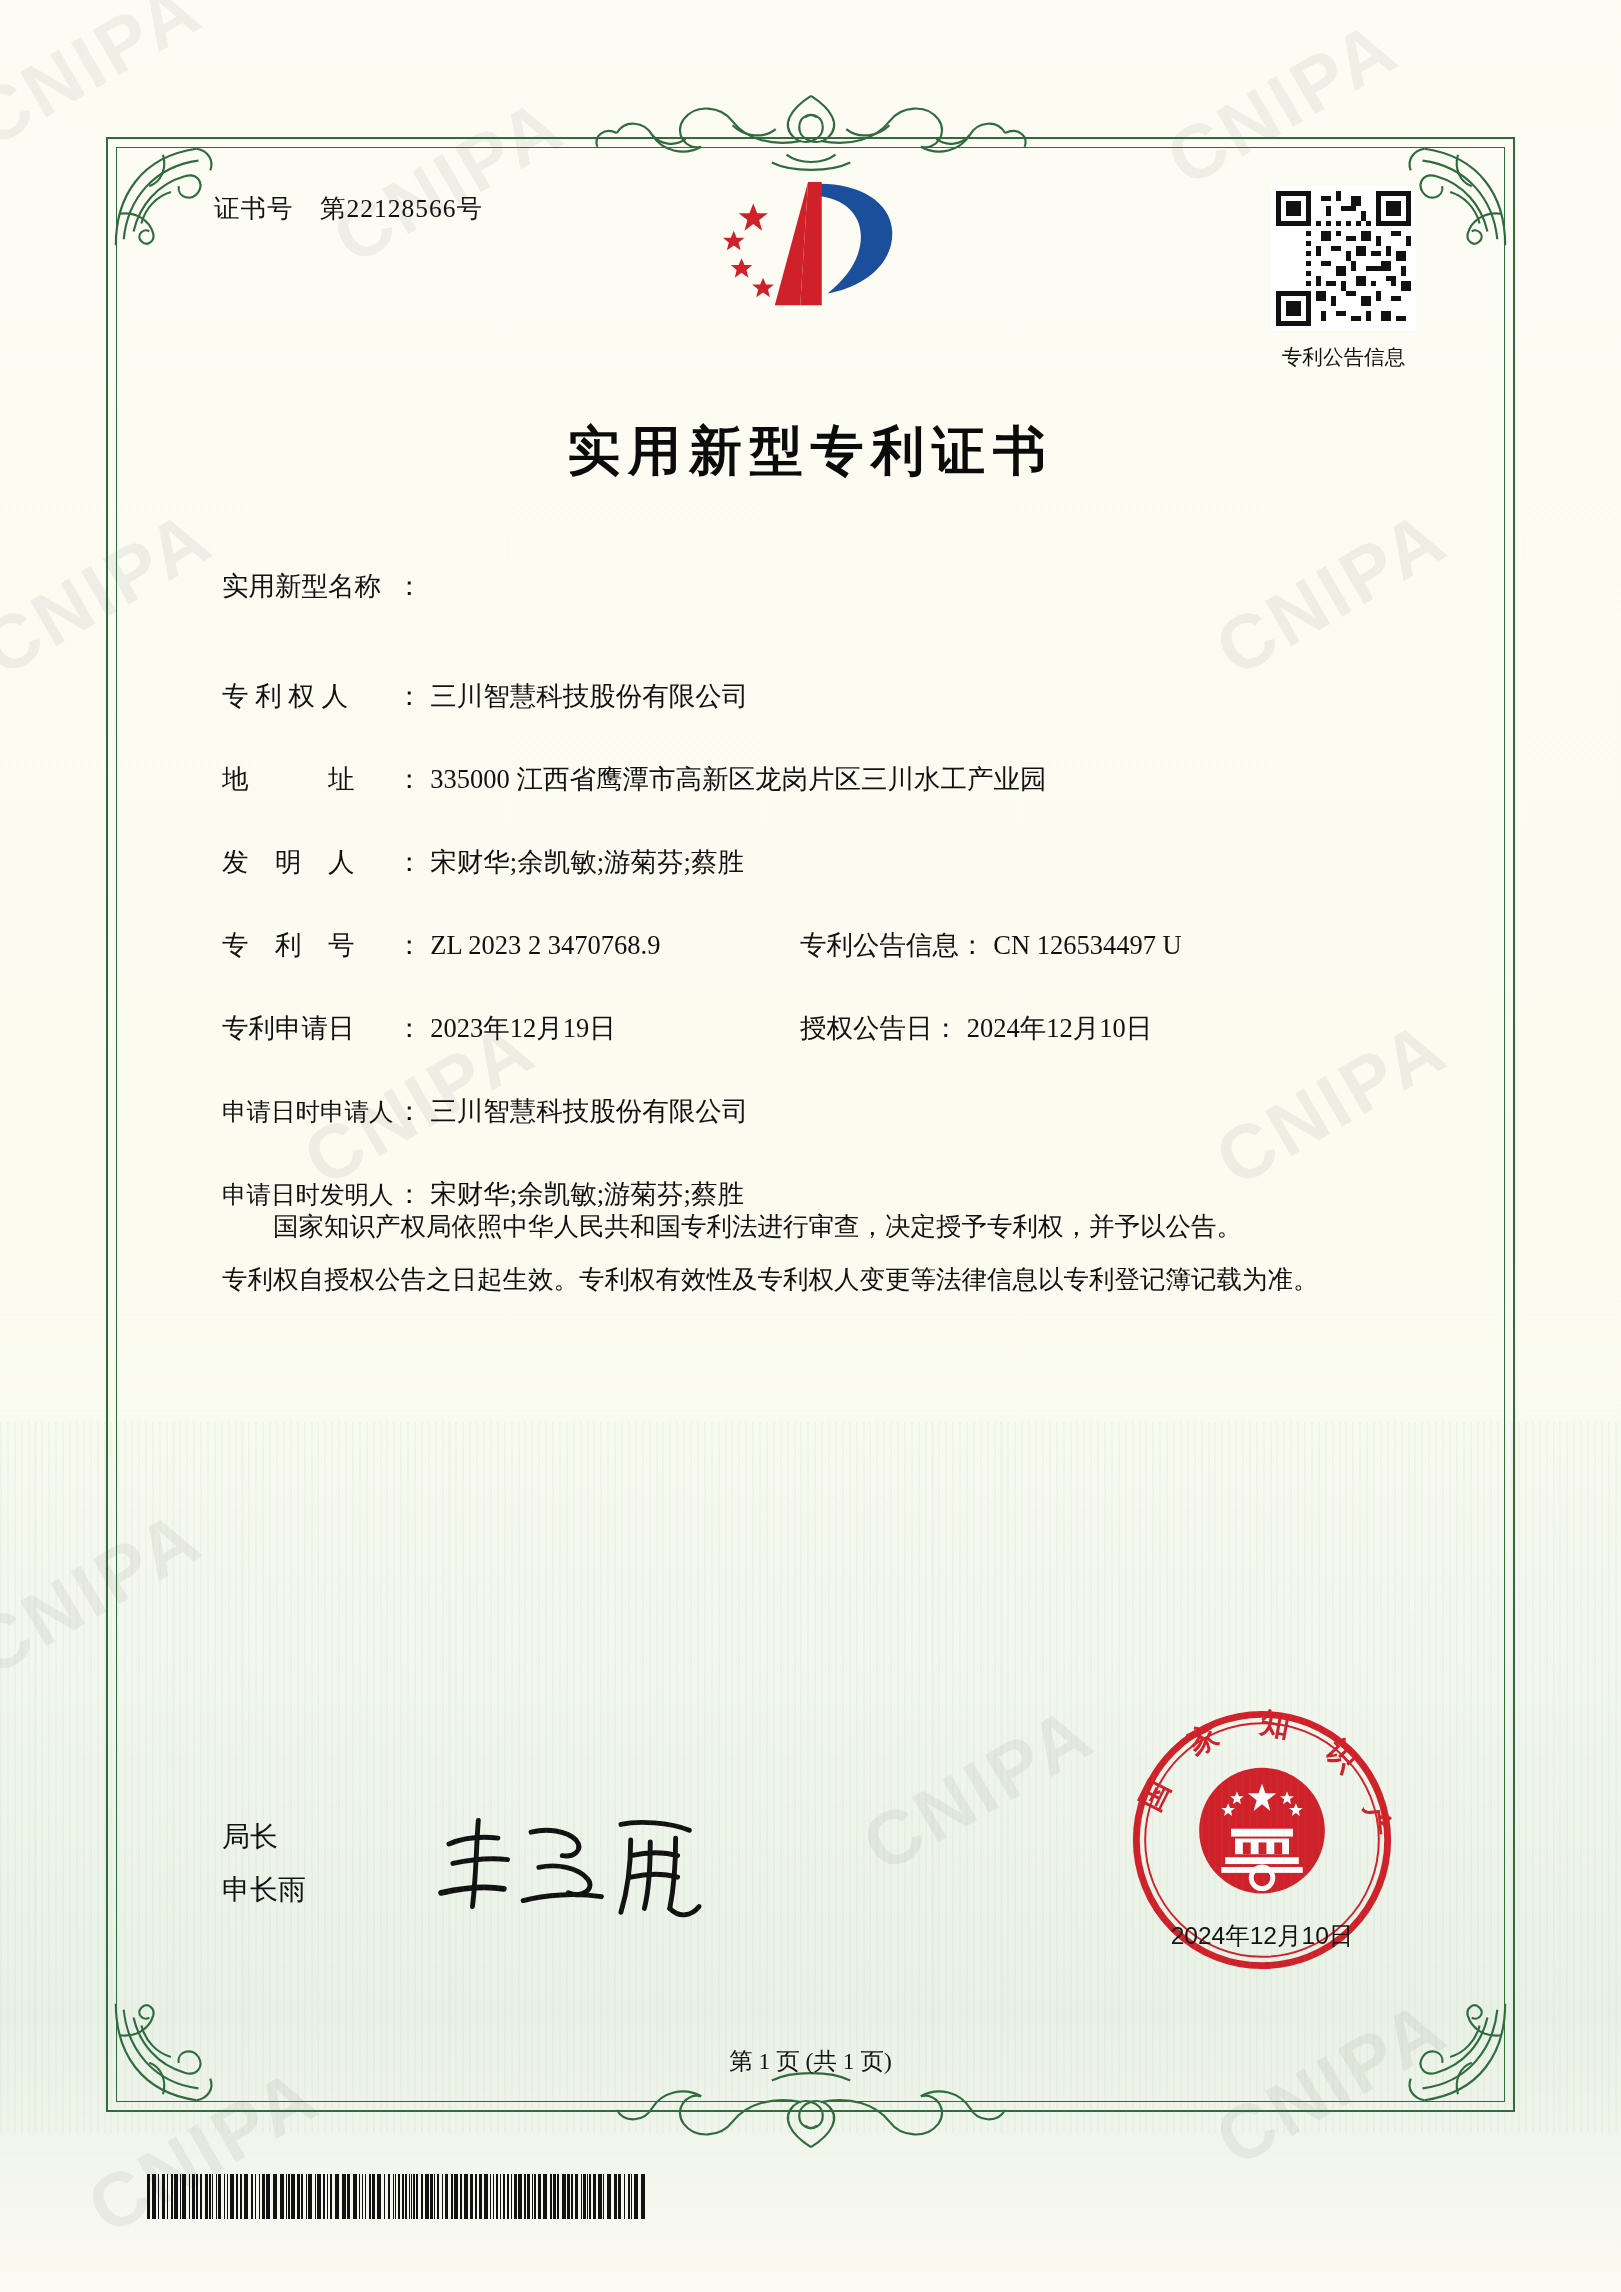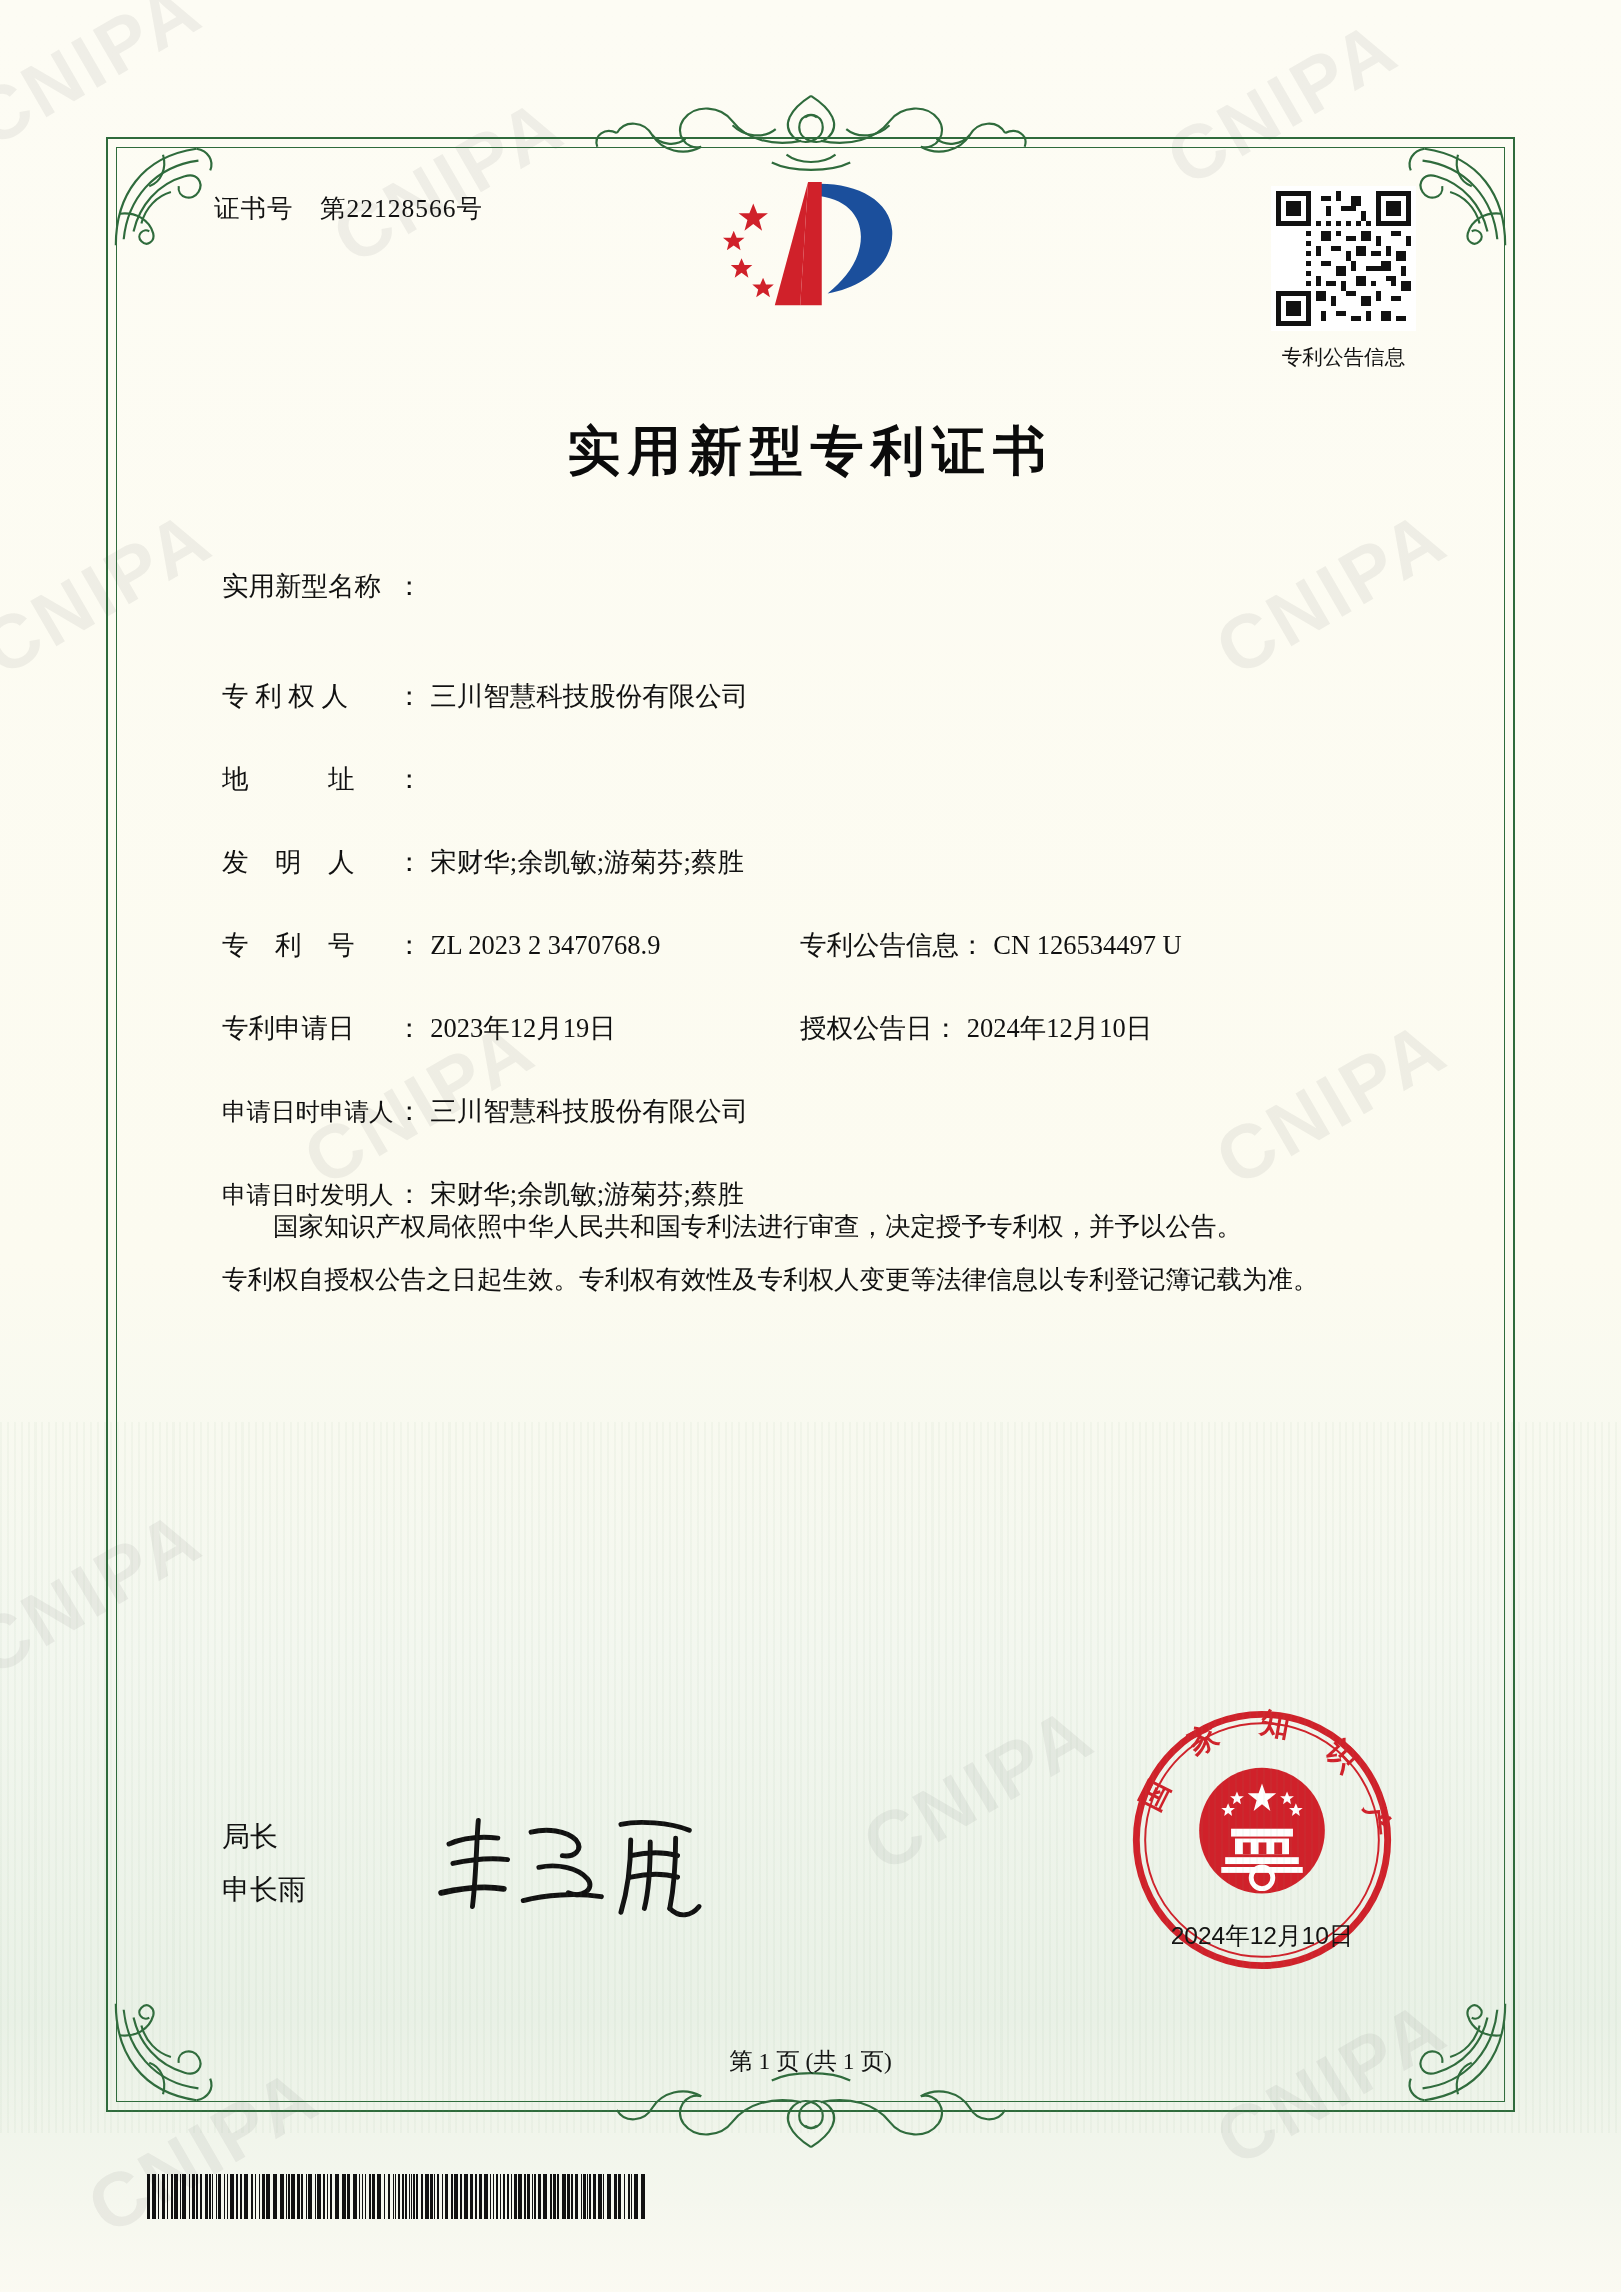--- a/index.html
+++ b/index.html
@@ -448,20 +448,21 @@
 
       <div class="field-row">
         <span class="f-label">专 利 权 人</span>
         <span class="f-colon">：</span>
         <span class="f-value">三川智慧科技股份有限公司</span>
       </div>
 
       <div class="field-row">
         <span class="f-label">地　　　址</span>
         <span class="f-colon">：</span>
+        <span class="f-value">335000 江西省鹰潭市高新区龙岗片区三川水工产业园</span>
       </div>
 
       <div class="field-row">
         <span class="f-label">发　明　人</span>
         <span class="f-colon">：</span>
         <span class="f-value">宋财华;余凯敏;游菊芬;蔡胜</span>
       </div>
 
       <div class="field-row two-col">
         <span class="col-a">

